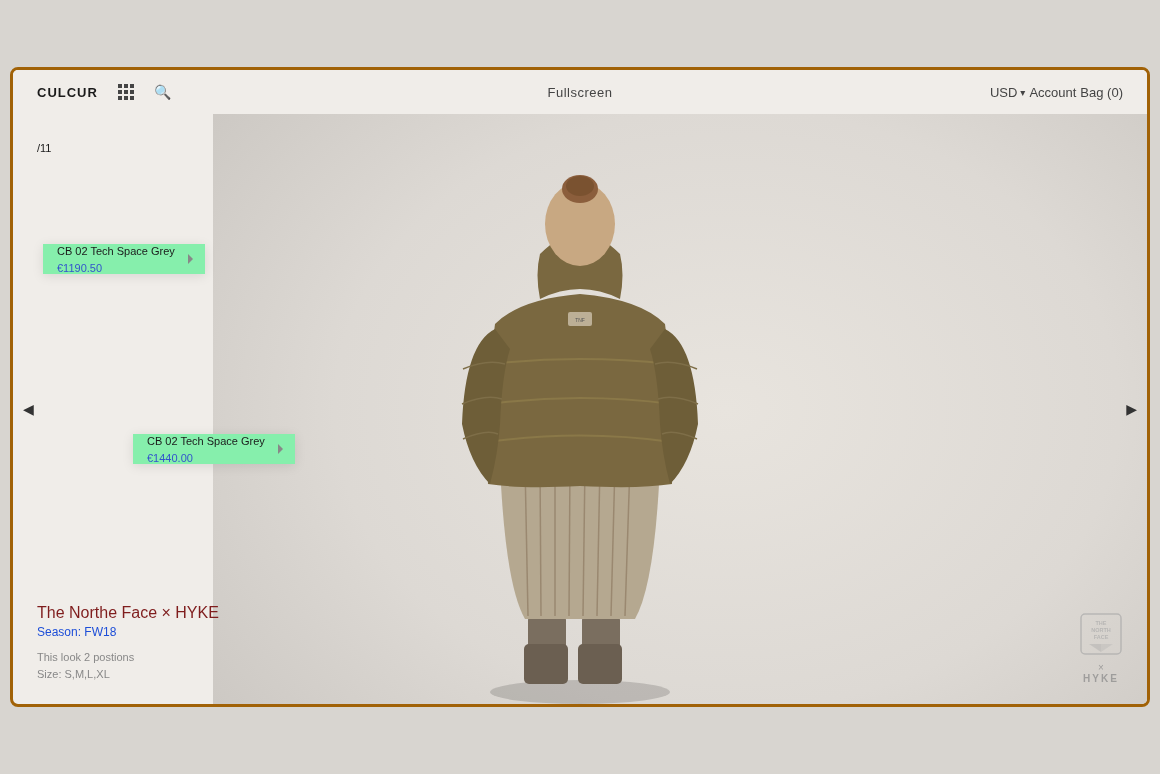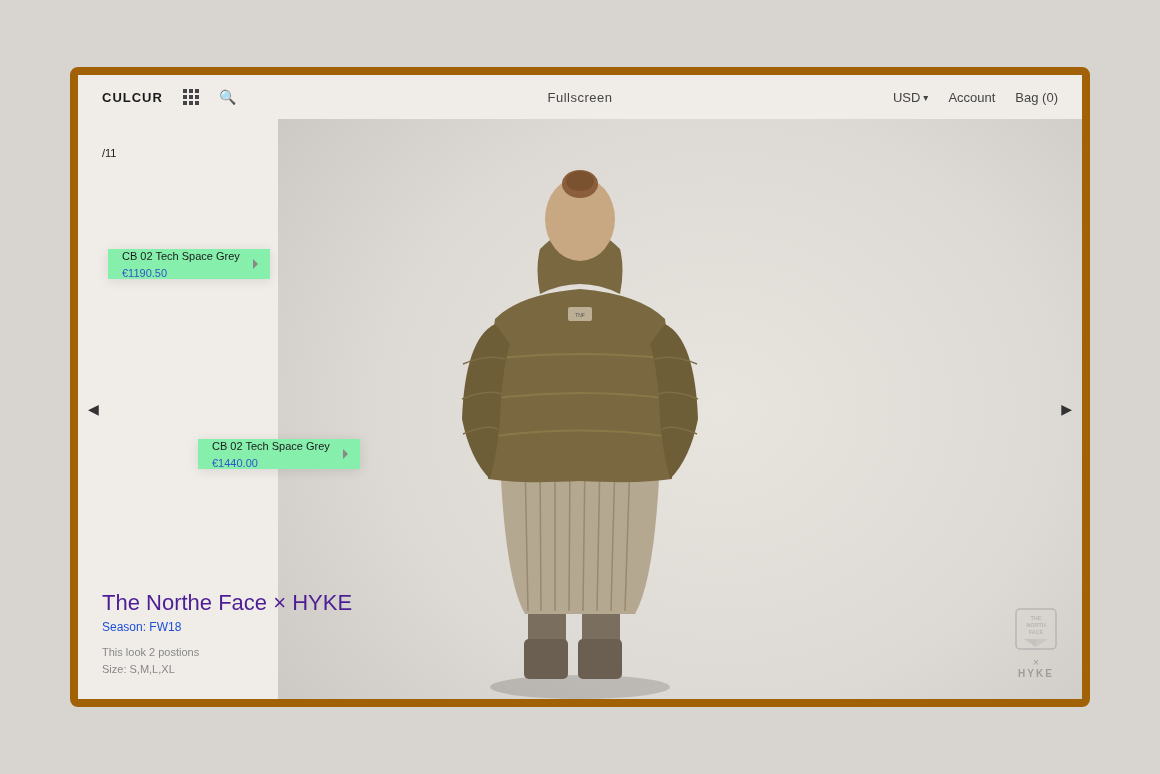--- a/index.html
+++ b/index.html
@@ -33,25 +33,25 @@
       font-weight: 900;
       color: rgba(255,255,255,0.45);
       letter-spacing: -4px;
       line-height: 1;
       white-space: nowrap;
       text-transform: lowercase;
       user-select: none;
     }
 
     .browser-window {
-      width: 1020px;
+      width: 1140px;
       height: 640px;
       background: #f0ede9;
       border-radius: 8px;
-      border: 8px solid #a16207;
+      border: 3px solid #a16207;
       overflow: hidden;
       position: relative;
       z-index: 1;
       display: flex;
       flex-direction: column;
     }
 
     
     .nav {
       height: 44px;
@@ -107,21 +107,21 @@
     .nav-center-text {
       font-size: 13px;
       color: #444;
       letter-spacing: 0.5px;
     }
 
     .nav-right {
       margin-left: auto;
       display: flex;
       align-items: flex-start;
-      gap: 20px;
+      gap: 4px;
     }
 
     .nav-right-item {
       font-size: 13px;
       color: #444;
       cursor: pointer;
       display: flex;
       align-items: center;
       gap: 3px;
     }
@@ -262,23 +262,23 @@
 
     
     .bottom-info {
       position: absolute;
       bottom: 20px;
       left: 24px;
       z-index: 5;
     }
 
     .brand-collab {
-      font-size: 22px;
+      font-size: 16px;
       font-weight: 500;
-      color: #4c1d95;
+      color: #7f1d1d;
       line-height: 1.4;
     }
 
     .season {
       font-size: 12px;
       font-weight: 500;
       color: #1d4ed8;
       line-height: 1.4;
       margin-bottom: 8px;
     }

